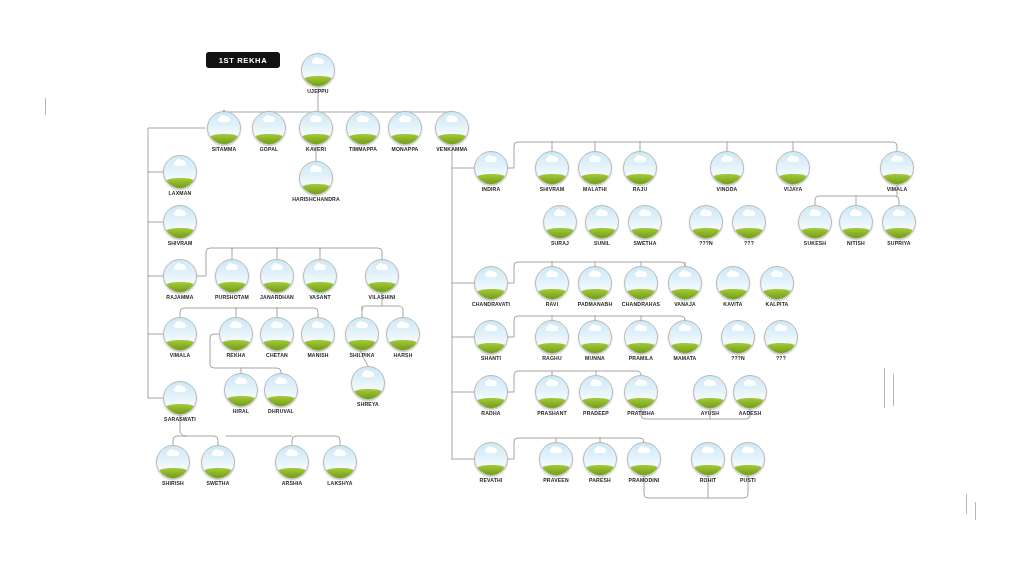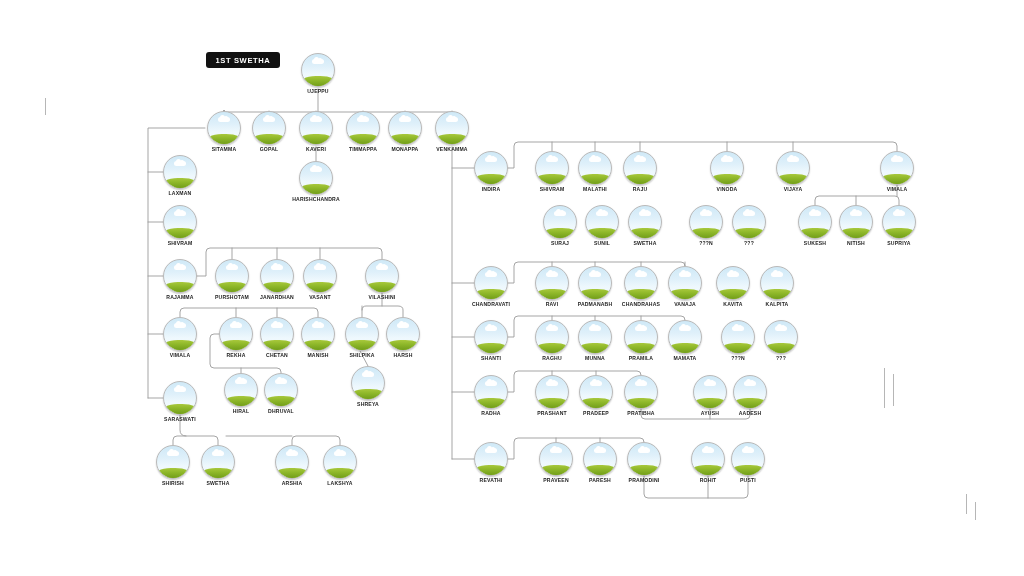--- a/index.html
+++ b/index.html
@@ -256,21 +256,21 @@
       <path d="M508,459 L514,459 L514,442 Q514,438 518,438 L640,438 Q644,438 644,442 L644,442"></path>
       <path d="M556,438 L556,442"></path>
       <path d="M600,438 L600,442"></path>
 
       <path d="M644,476 L644,494 Q644,498 648,498 L744,498 Q748,498 748,494 L748,476"></path>
       <path d="M708,498 L708,476"></path>
     </g>
   </svg>
 
   <div id="cover-badge">
-    <span class="txt">1ST SWETHA</span>
+    <span class="txt">1ST REKHA</span>
   </div>
 
   <div class="artifact" style="left:45px; top:98px; height:17px;"></div>
   <div class="artifact" style="left:884px; top:368px; height:40px;"></div>
   <div class="artifact" style="left:893px; top:374px; height:32px;"></div>
   <div class="artifact" style="left:966px; top:494px; height:20px;"></div>
   <div class="artifact" style="left:975px; top:502px; height:18px;"></div>
 
   <div id="nodes-layer">
       <div class="node" style="left: 318px; top: 70px;">

